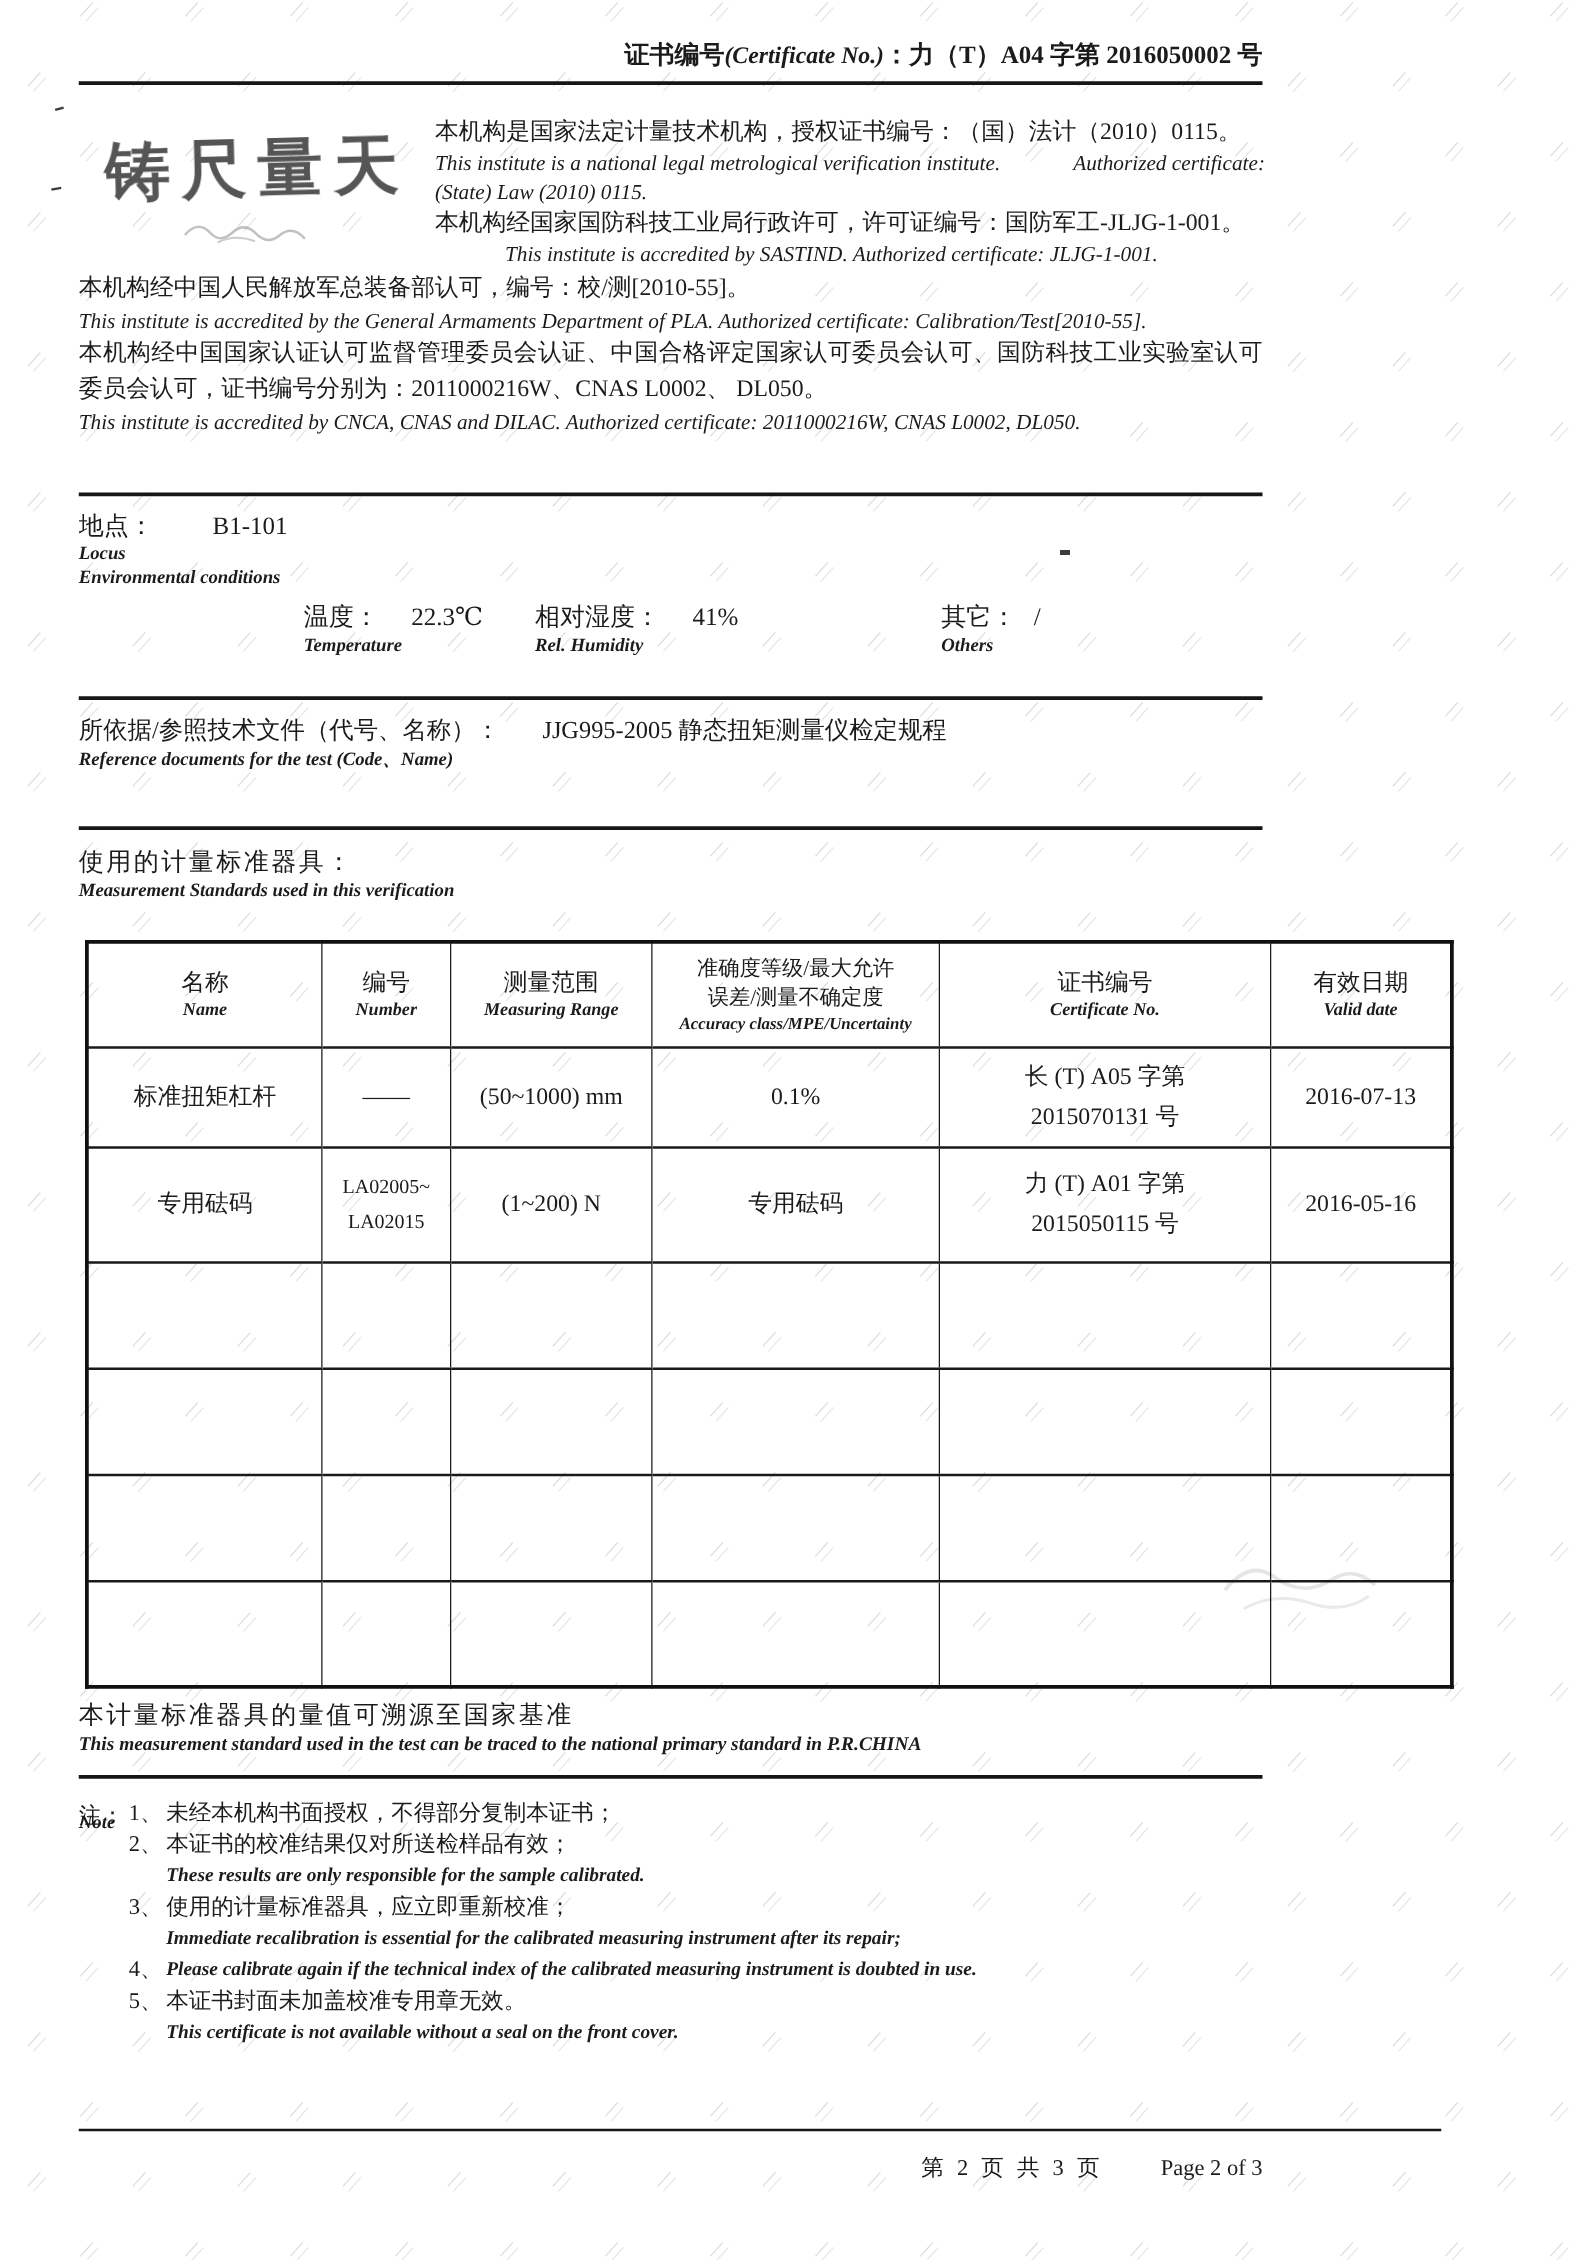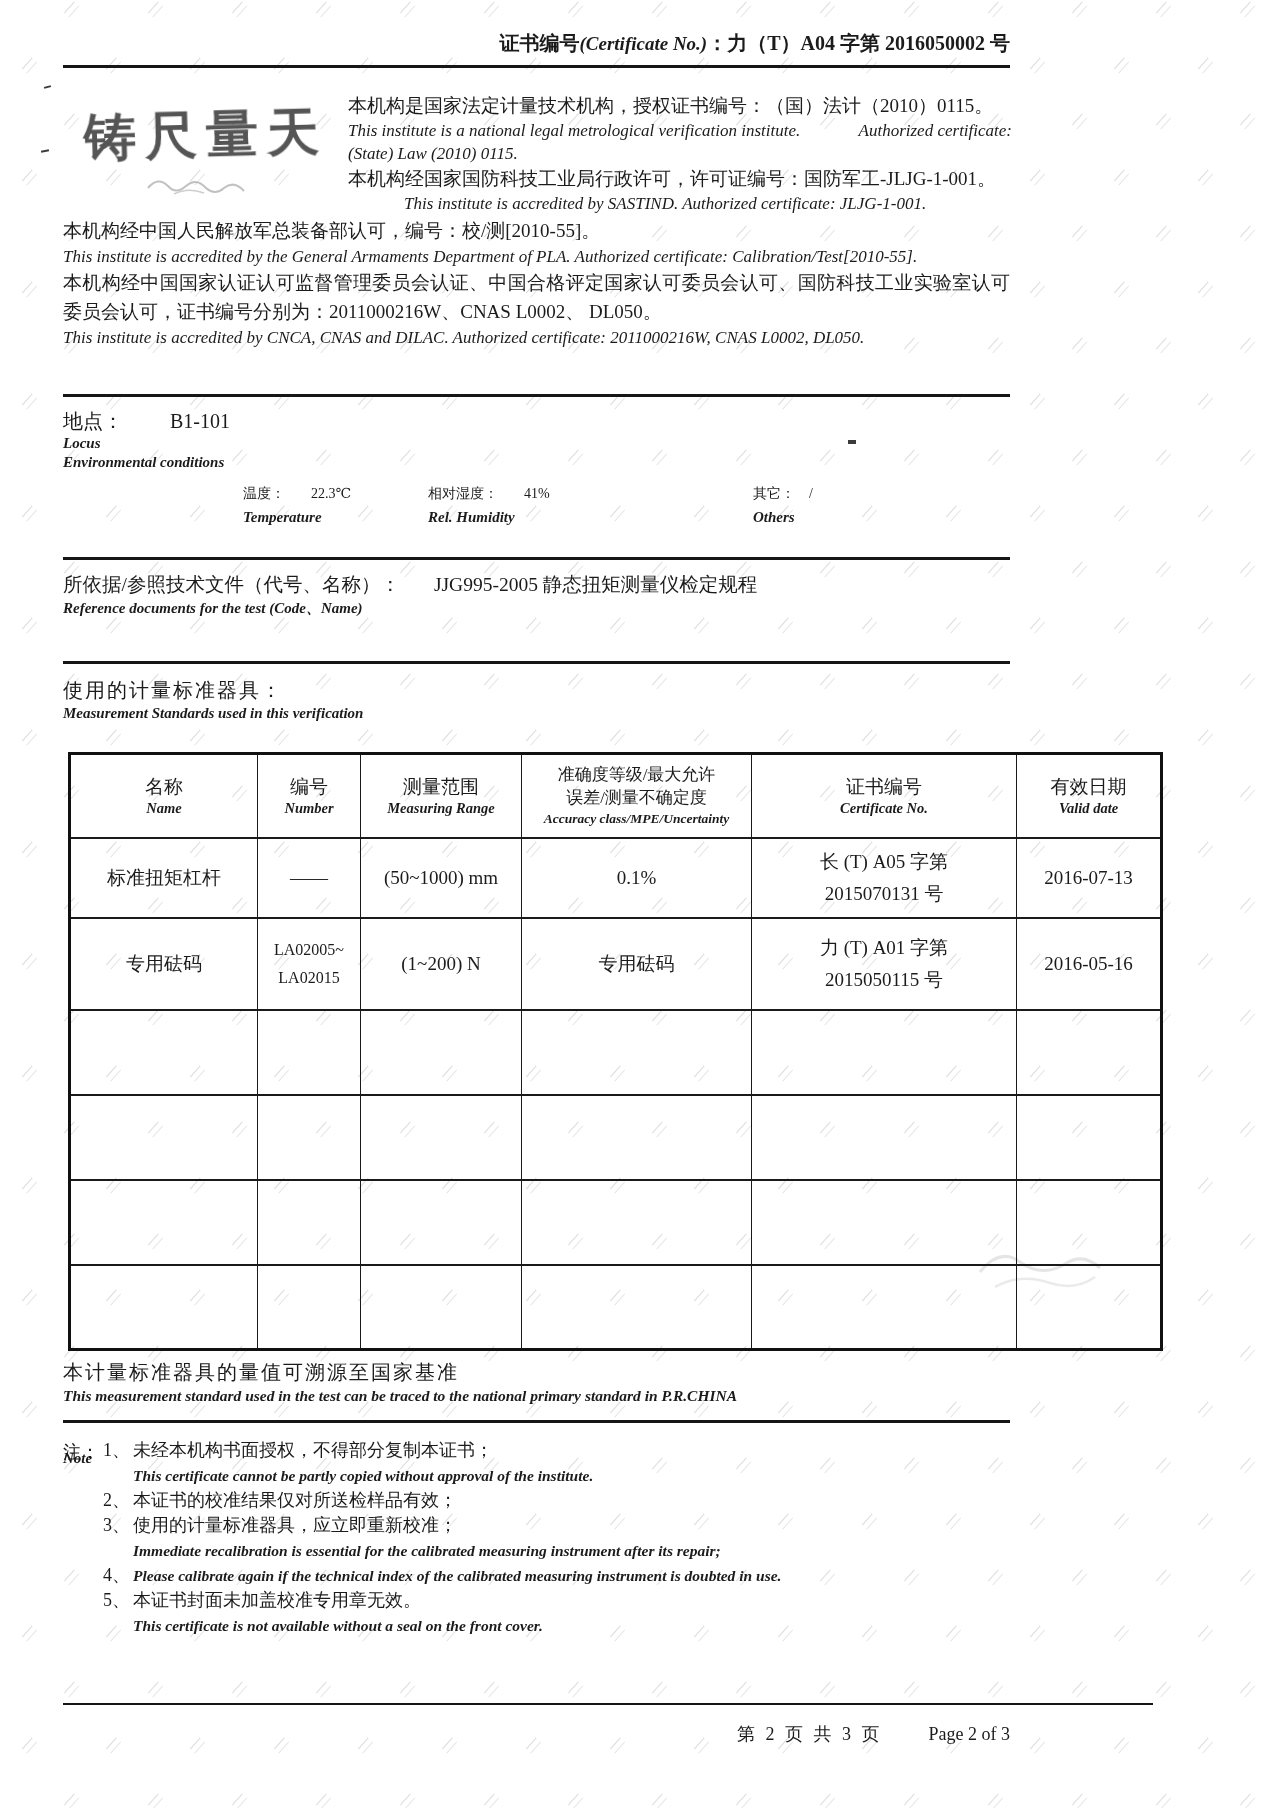--- a/index.html
+++ b/index.html
@@ -38,21 +38,21 @@
   
   .pla { position:absolute; left:63px; top:216px; width:947px; }
   .pla .cn-line { line-height:29px; }
   .hr2 { top:394px; }
   
   .env { position:absolute; left:63px; top:408px; width:947px; }
   .loc-line { font-size:20px; line-height:26px; }
   .loc-val { margin-left:42px; }
   .env-row { position:relative; height:60px; margin-top:8px; }
   .env-group { position:absolute; top:0; }
-  .env-top { font-size:14px; line-height:28px; }
+  .env-top { font-size:20px; line-height:28px; }
   .env-val { margin-left:26px; }
   .hr3 { top:557px; }
   
   .ref { position:absolute; left:63px; top:571px; width:947px; }
   .ref-line { font-size:19.5px; line-height:28px; }
   .ref-val { margin-left:34px; }
   .hr4 { top:661px; }
   
   .std-title { position:absolute; left:63px; top:676px; width:947px; }
   .std-title .t-cn { font-size:20px; line-height:28px; letter-spacing:2px; }
@@ -774,25 +774,25 @@
   </div>
   <div class="hr hr5"></div>
 
   <div class="notes">
     <div class="note-head-cn">注：</div>
     <div class="note-head-en">Note</div>
 
     <div class="note-item">
       <span class="note-num">1、</span>
       <div class="note-cn">未经本机构书面授权，不得部分复制本证书；</div>
-      <div class="note-en">This certificate cannot be partly copied without approval of the institute.</div>
     </div>
     <div class="note-item">
       <span class="note-num">2、</span>
       <div class="note-cn">本证书的校准结果仅对所送检样品有效；</div>
+      <div class="note-en">These results are only responsible for the sample calibrated.</div>
     </div>
     <div class="note-item">
       <span class="note-num">3、</span>
       <div class="note-cn">使用的计量标准器具，应立即重新校准；</div>
       <div class="note-en">Immediate recalibration is essential for the calibrated measuring instrument after its repair;</div>
     </div>
     <div class="note-item">
       <span class="note-num">4、</span>
       <div class="note-en">Please calibrate again if the technical index of the calibrated measuring instrument is doubted in use.</div>
     </div>

